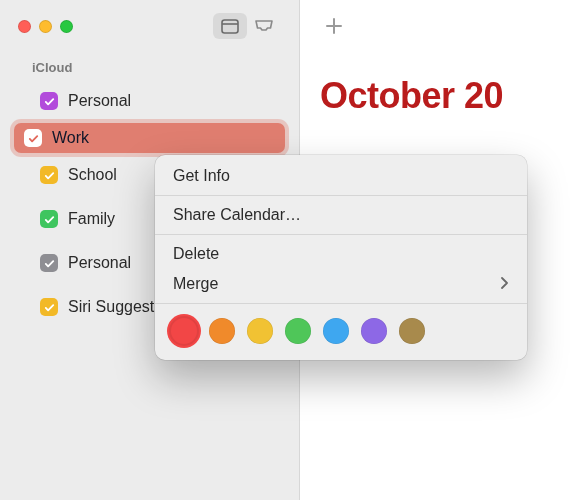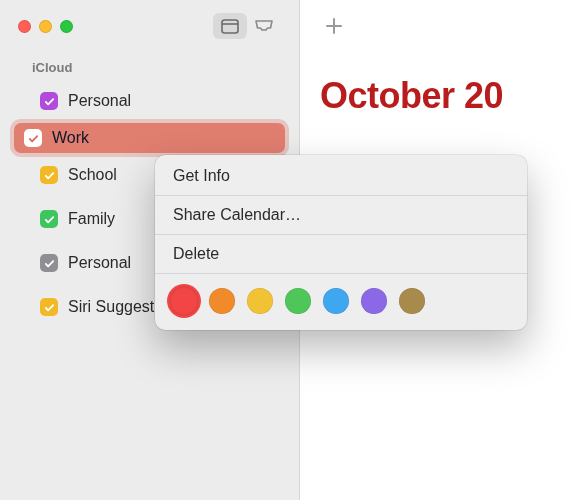--- a/index.html
+++ b/index.html
@@ -131,20 +131,28 @@
       <span>Get Info</span>
     </div>
   <div class="menu-sep"></div>
   <div class="menu-item">
       <span>Share Calendar…</span>
     </div>
   <div class="menu-sep"></div>
   <div class="menu-item">
       <span>Delete</span>
     </div>
+  <div class="menu-item">
+    <span>Merge</span>
+    <span class="chev">
+      <svg width="9" height="12" viewBox="0 0 9 12">
+          <path d="M2 1l5 5-5 5" stroke="#6a6a6a" stroke-width="1.8" fill="none" stroke-linecap="round" stroke-linejoin="round"></path>
+        </svg>
+    </span>
+  </div>
   <div class="menu-sep"></div>
   <div class="menu-colors">
     <div class="color-dot selected" style="background:#f24646;color:#f24646"></div>
     <div class="color-dot" style="background:#f08a2b;color:#f08a2b"></div>
     <div class="color-dot" style="background:#f1c233;color:#f1c233"></div>
     <div class="color-dot" style="background:#4fc659;color:#4fc659"></div>
     <div class="color-dot" style="background:#3ea7f0;color:#3ea7f0"></div>
     <div class="color-dot" style="background:#8d68e6;color:#8d68e6"></div>
     <div class="color-dot" style="background:#a88a4c;color:#a88a4c"></div>
   </div>

